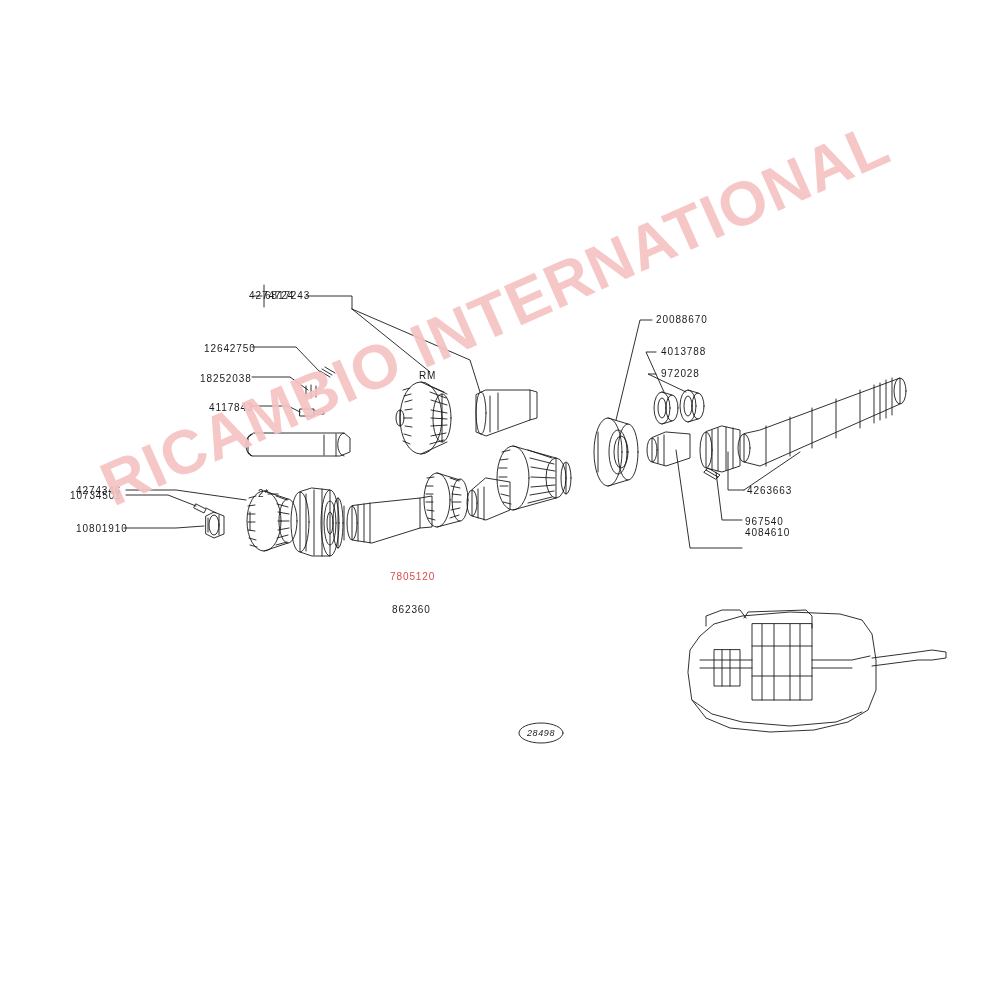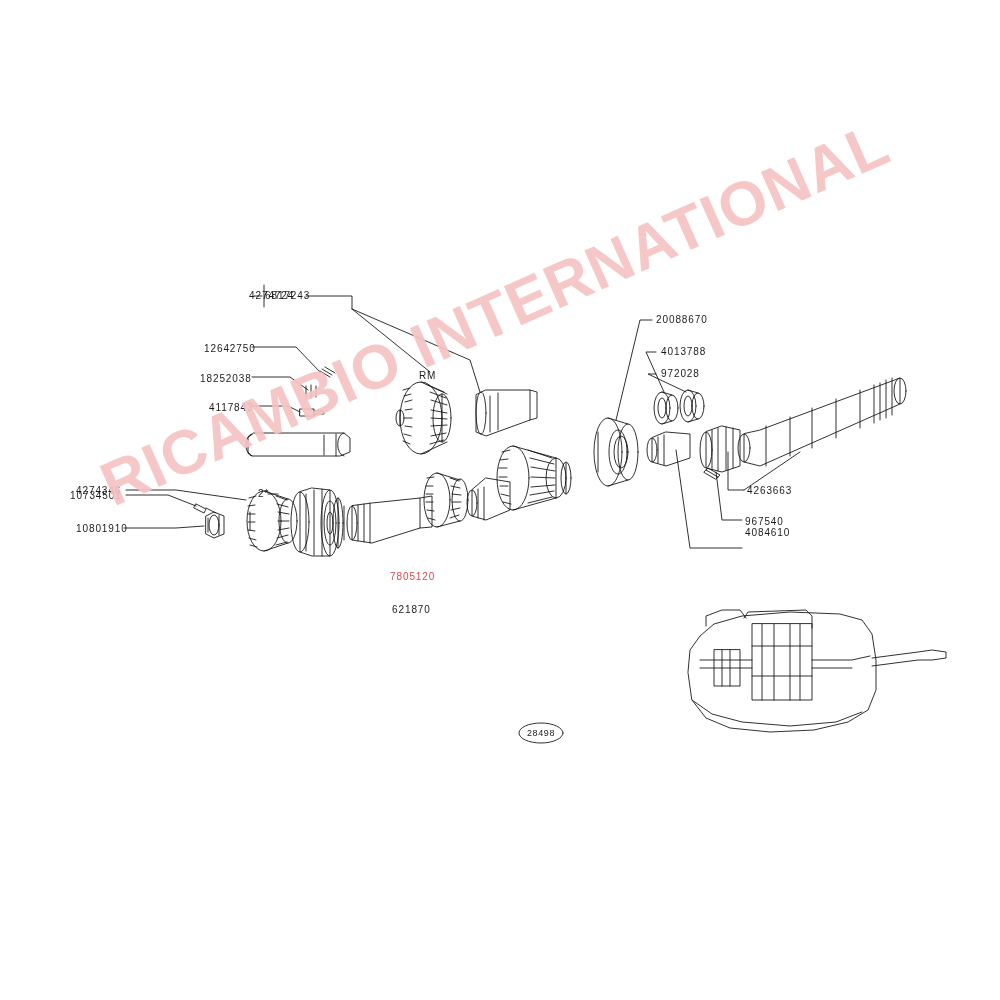--- a/index.html
+++ b/index.html
@@ -299,26 +299,26 @@
   <div class="label" style="left:265px; top:291px;">6817243</div>
   <div class="label" style="left:204px; top:344px;">12642750</div>
   <div class="label" style="left:200px; top:374px;">18252038</div>
   <div class="label" style="left:209px; top:403px;">4117843</div>
   <div class="label" style="left:419px; top:371px;">RM</div>
   <div class="label" style="left:76px; top:486px;">4274346</div>
   <div class="label" style="left:70px; top:491px;">10734501</div>
   <div class="label" style="left:76px; top:524px;text-align:center;">10801910</div>
   <div class="label" style="left:258px; top:489px;">2*</div>
   <div class="label red" style="left:390px; top:572px;">7805120</div>
-  <div class="label" style="left:392px; top:605px;">621870</div>
+  <div class="label" style="left:392px; top:605px;">862360</div>
   <div class="label" style="left:656px; top:315px;">20088670</div>
   <div class="label" style="left:661px; top:347px;">4013788</div>
   <div class="label" style="left:661px; top:369px;">972028</div>
   <div class="label" style="left:747px; top:486px;">4263663</div>
   <div class="label" style="left:745px; top:517px;">967540</div>
   <div class="label" style="left:745px; top:528px;">4084610</div>
-  <div class="label tiny" style="left:527px; top:729px;">28498</div>
+  <div class="label tiny" style="left:527px; top:729px;font-style:italic;">28498</div>
 
   <div id="watermark">
     <div id="watermark-text">RICAMBIO INTERNATIONAL</div>
   </div>
 
 </div>
 
 </body></html>

